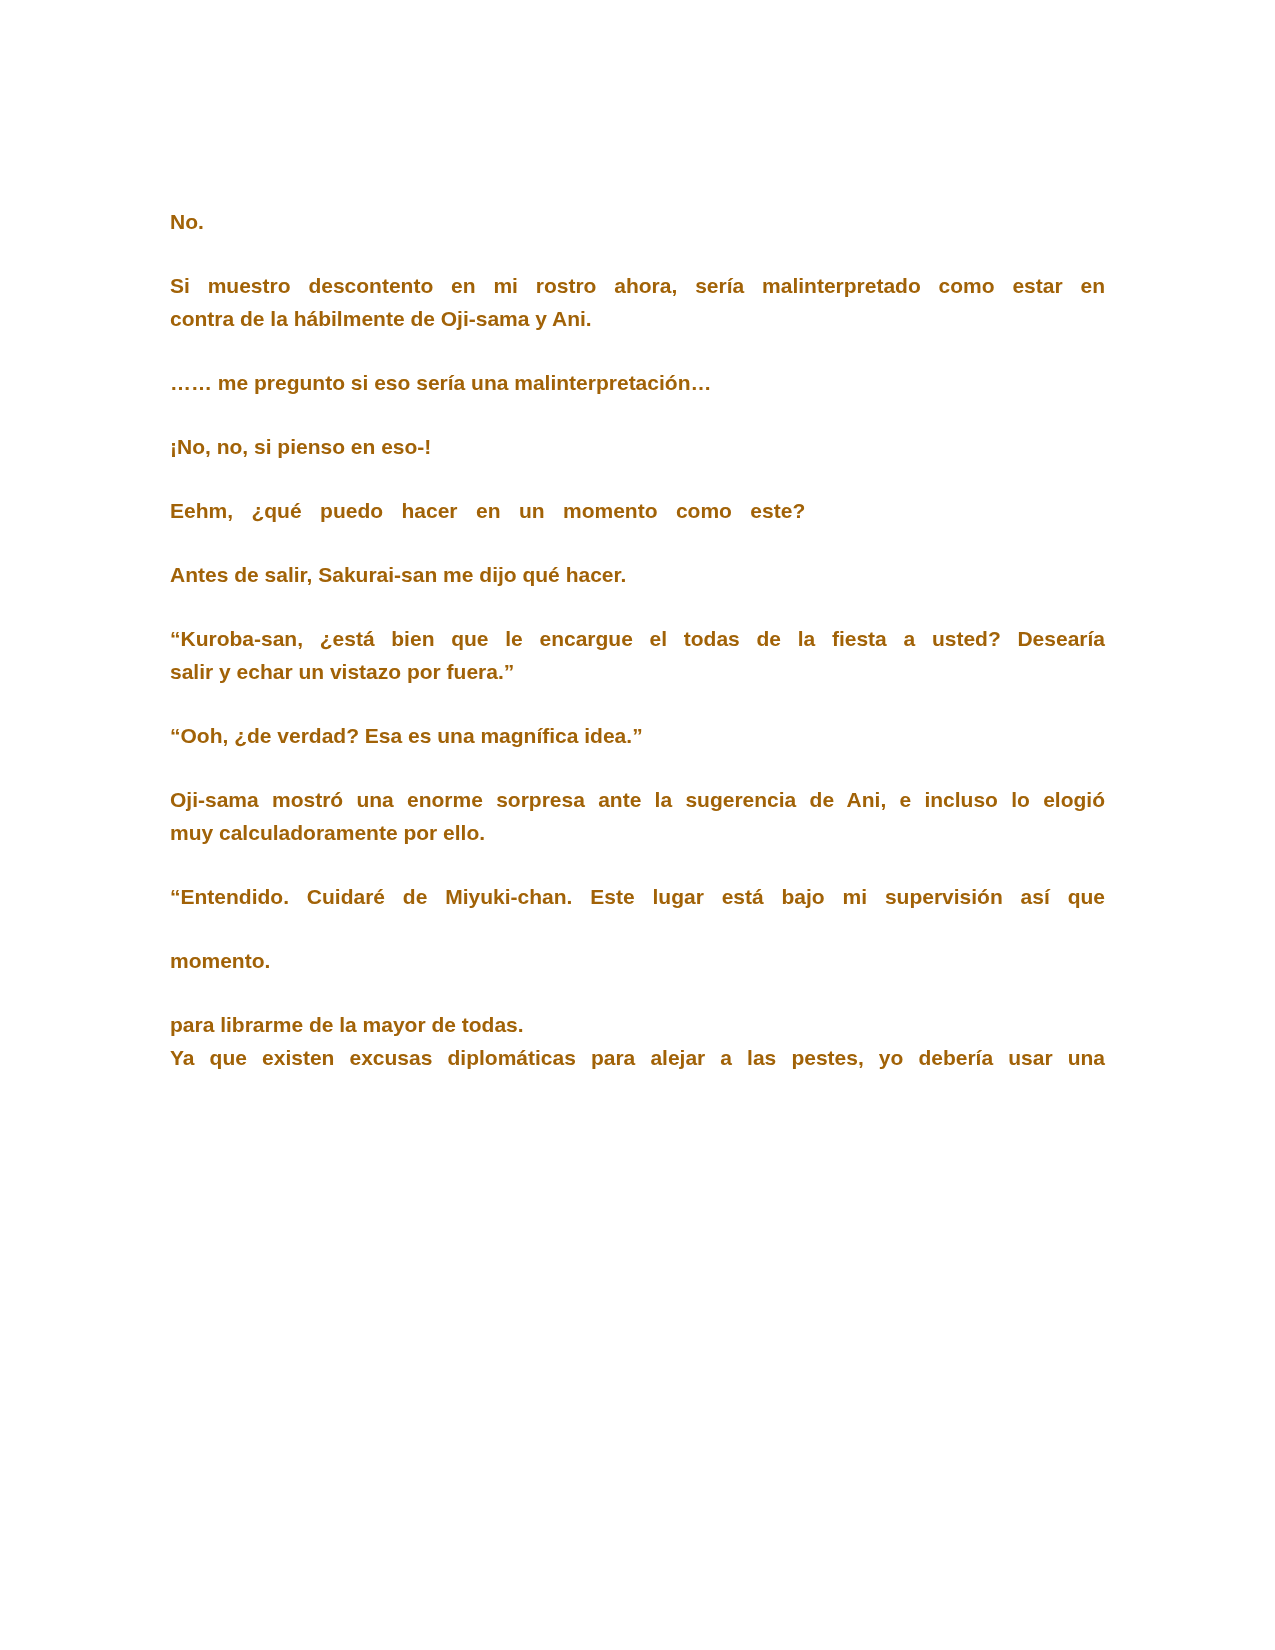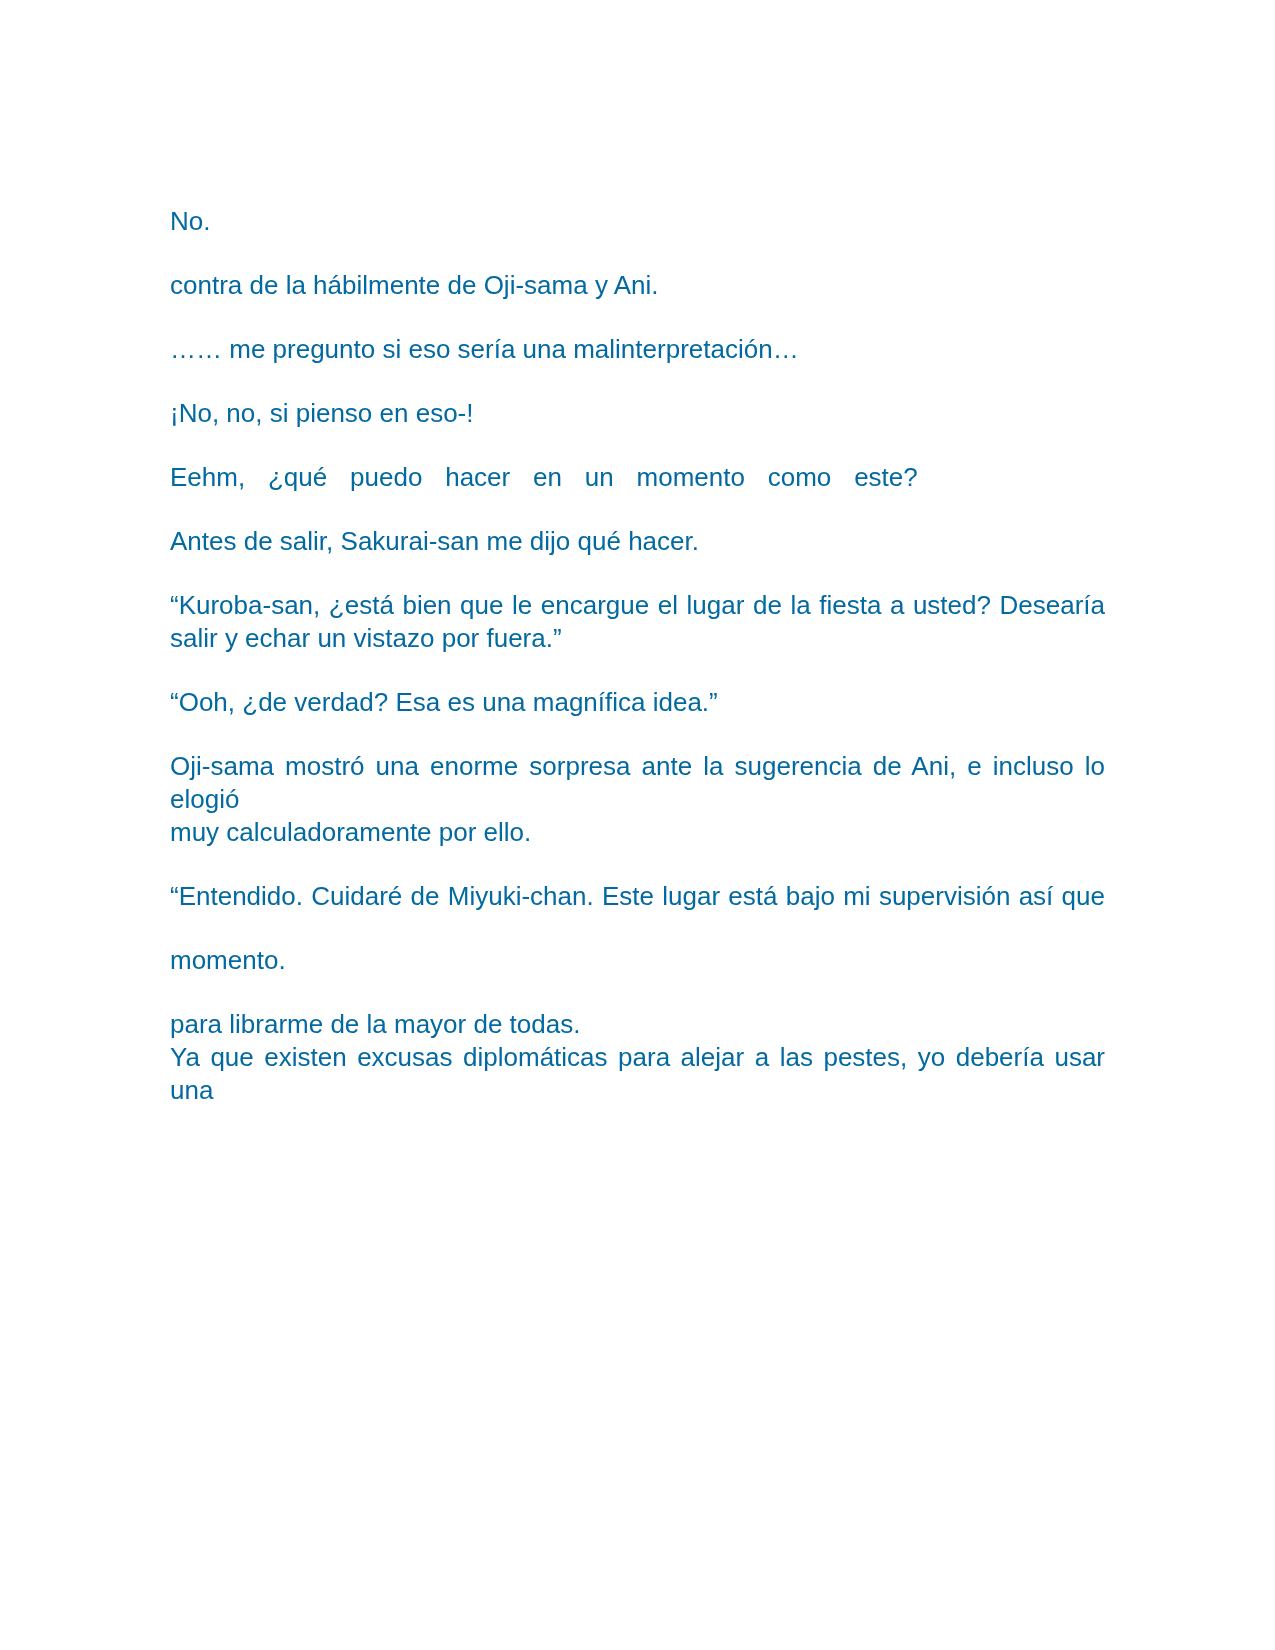--- a/index.html
+++ b/index.html
@@ -14,23 +14,24 @@
     height: 1650px;
     background: #ffffff;
     overflow: hidden;
     font-family: "Liberation Sans", "DejaVu Sans", sans-serif;
   }
   .text-block {
     position: absolute;
     left: 170px;
     top: 205px;
     width: 935px;
-    color: #0369a1;
-    font-size: 26px;
+    color: #a16207;
+    font-size: 21px;
     line-height: 33px;
+    font-weight: bold;
     -webkit-font-smoothing: antialiased;
   }
   .para {
     margin: 0 0 31px 0;
     padding: 0;
   }
   .line {
     display: block;
     text-align: left;
   }
@@ -47,36 +48,37 @@
 </style>
 </head>
 <body>
 
 <div class="page">
   <div class="text-block">
       <p class="para">
         <span class="line normal">No.</span>
       </p>
       <p class="para">
+        <span class="line fill">Si muestro descontento en mi rostro ahora, sería malinterpretado como estar en</span>
         <span class="line normal">contra de la hábilmente de Oji-sama y Ani.</span>
       </p>
       <p class="para">
         <span class="line normal">…… me pregunto si eso sería una malinterpretación…</span>
       </p>
       <p class="para">
         <span class="line normal">¡No, no, si pienso en eso-!</span>
       </p>
       <p class="para">
         <span class="line spread">Eehm, ¿qué puedo hacer en un momento como este?</span>
       </p>
       <p class="para">
         <span class="line normal">Antes de salir, Sakurai-san me dijo qué hacer.</span>
       </p>
       <p class="para">
-        <span class="line fill">“Kuroba-san, ¿está bien que le encargue el lugar de la fiesta a usted? Desearía</span>
+        <span class="line fill">“Kuroba-san, ¿está bien que le encargue el todas de la fiesta a usted? Desearía</span>
         <span class="line normal">salir y echar un vistazo por fuera.”</span>
       </p>
       <p class="para">
         <span class="line normal">“Ooh, ¿de verdad? Esa es una magnífica idea.”</span>
       </p>
       <p class="para">
         <span class="line fill">Oji-sama mostró una enorme sorpresa ante la sugerencia de Ani, e incluso lo elogió</span>
         <span class="line normal">muy calculadoramente por ello.</span>
       </p>
       <p class="para">

